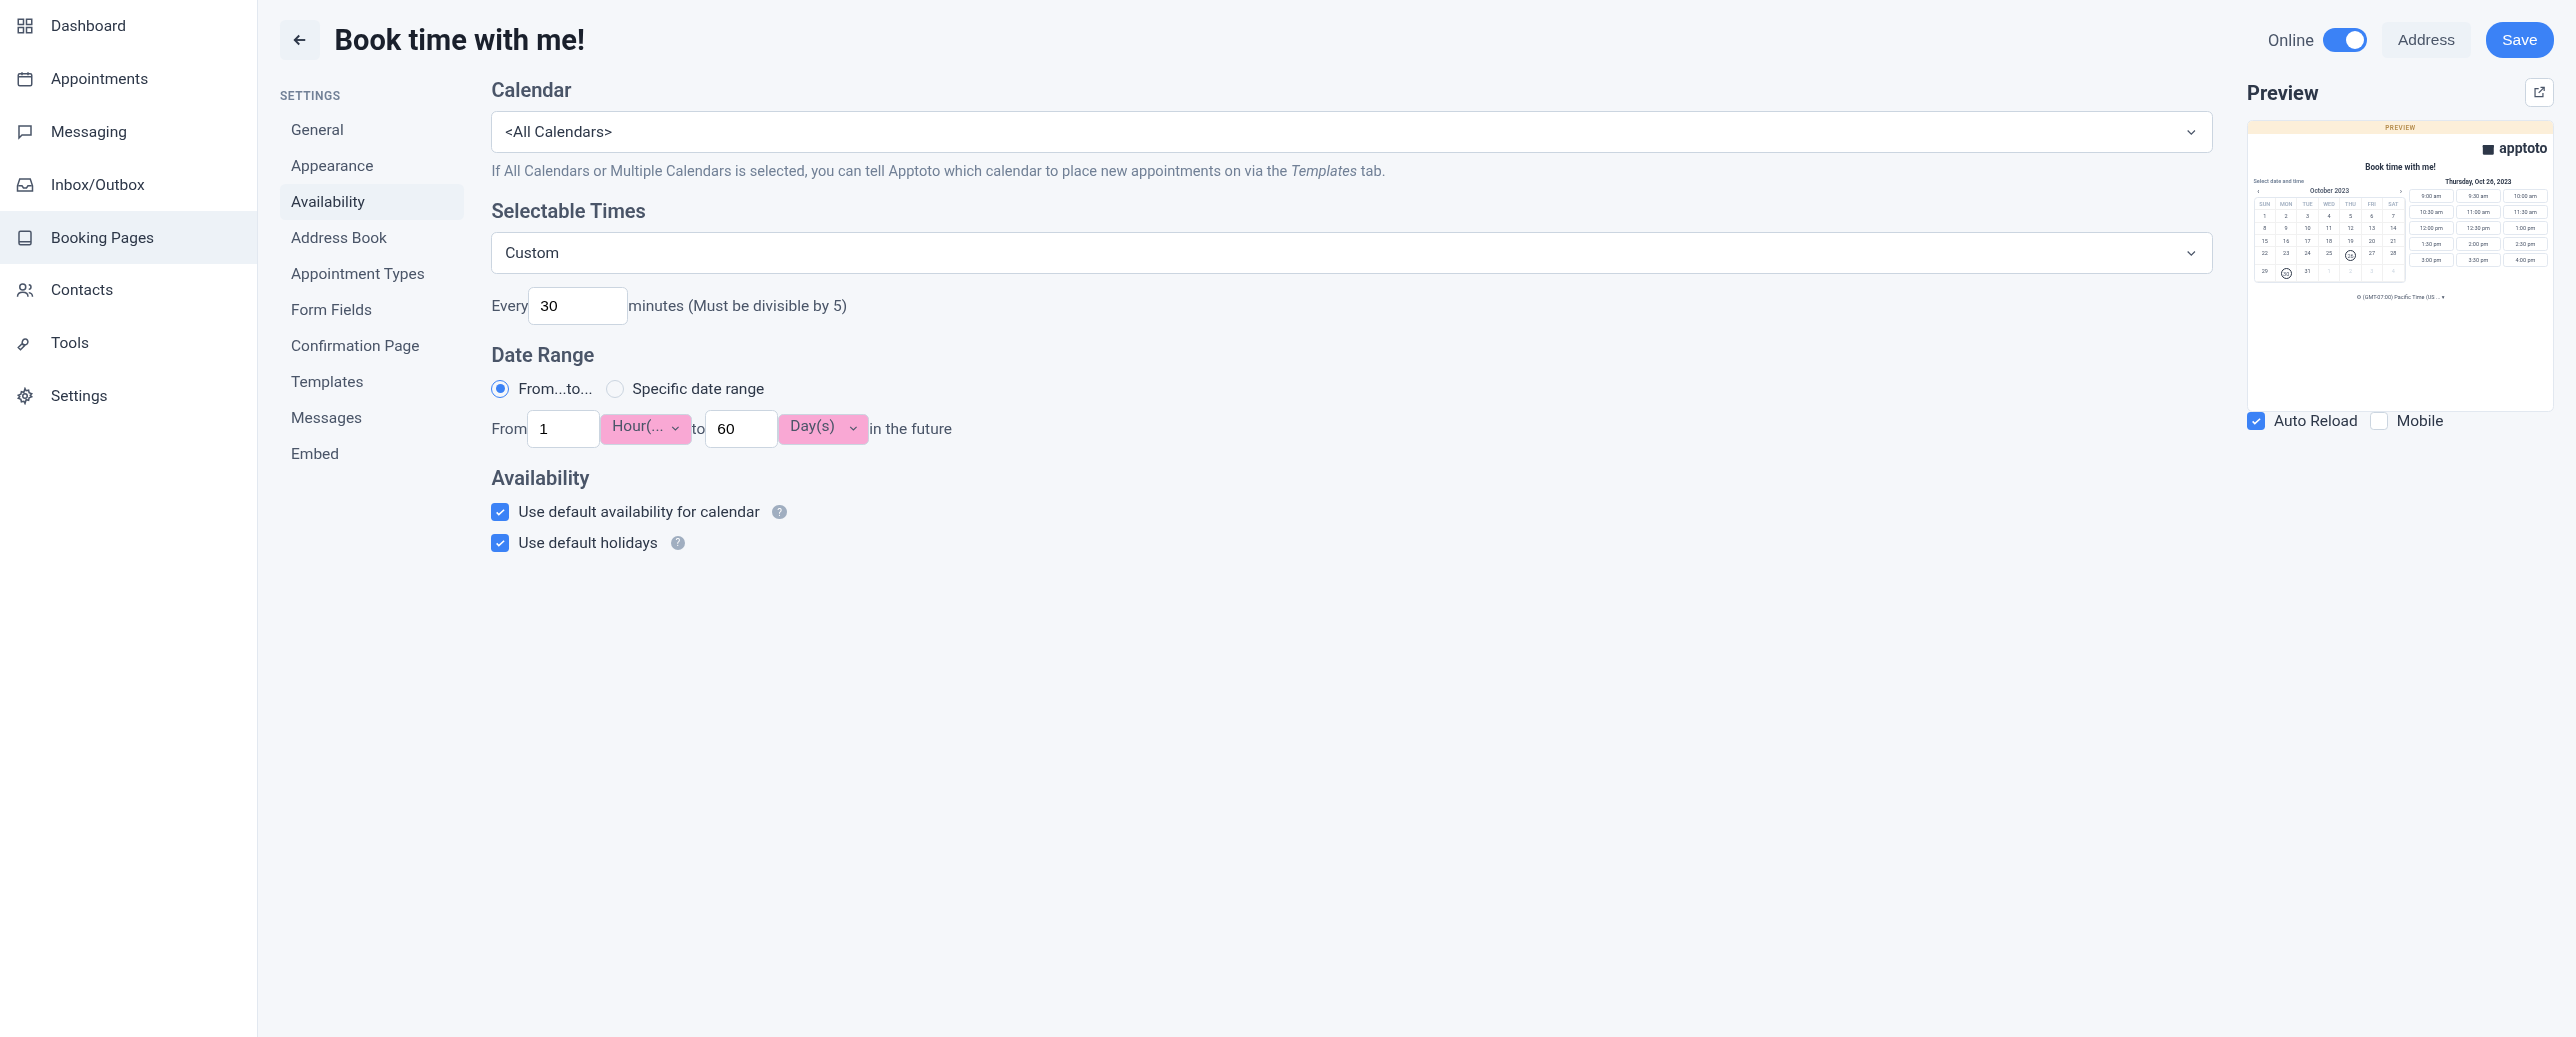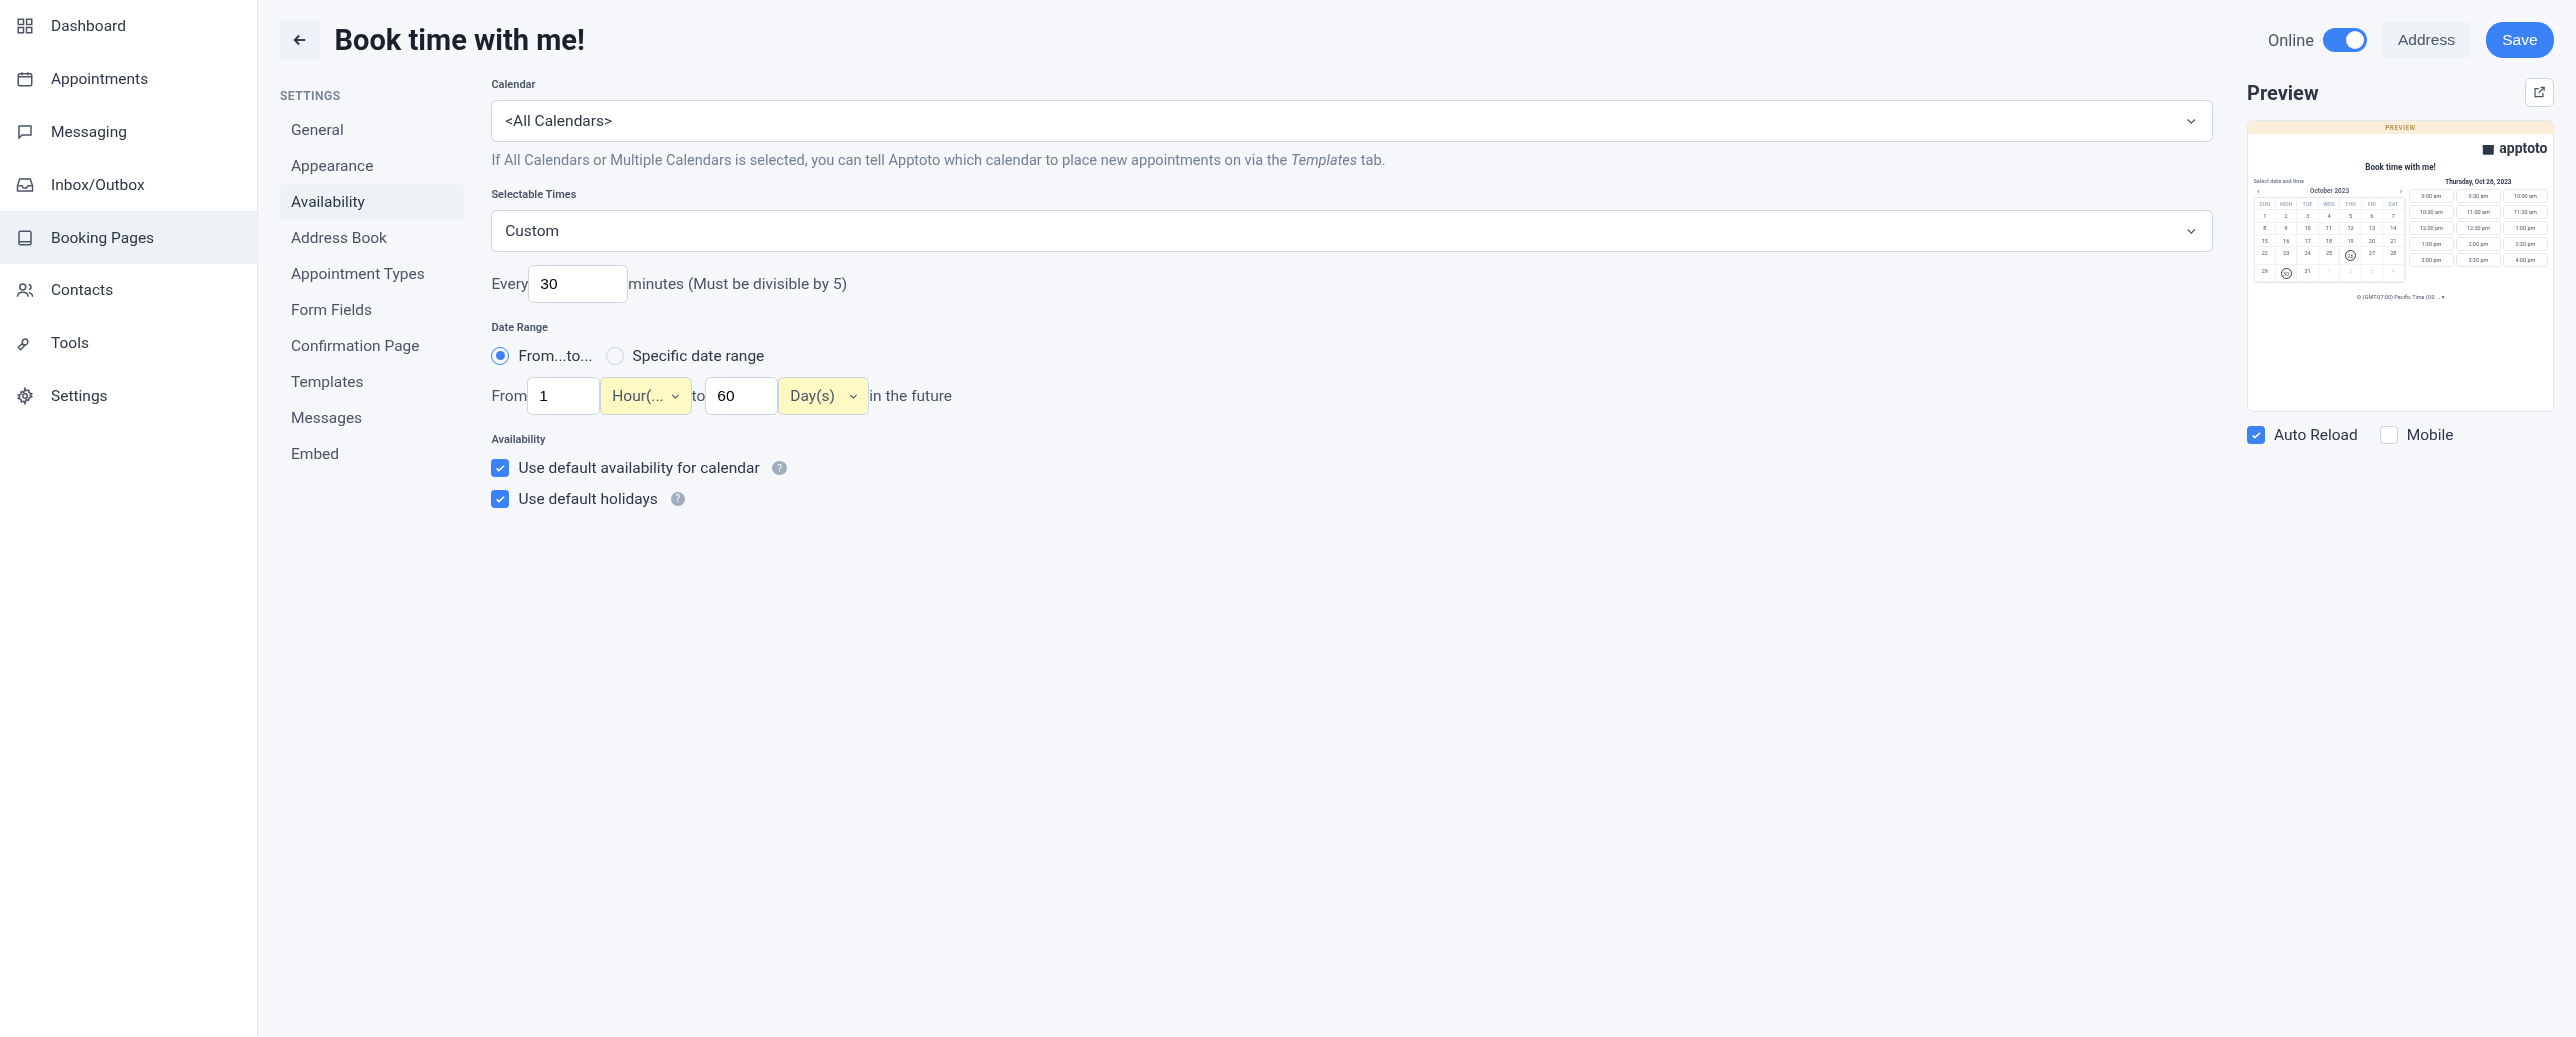--- a/index.html
+++ b/index.html
@@ -69,21 +69,21 @@
   color: #4a5568;
   cursor: pointer;
   border-radius: 5.5px;
 }
 .settings-item.active { background: #edf2f7; color: #2d3748; }
 .form-area {
   flex: 1;
   padding: 3.7px 16.4px 0 16.4px;
   overflow-y: auto;
 }
-.field-label { font-size: 11px; font-weight: 600; color: #4a5568; margin-bottom: 9px; margin-top: 18px; display: block; }
+.field-label { font-size: 20px; font-weight: 600; color: #4a5568; margin-bottom: 9px; margin-top: 18px; display: block; }
 .field-label:first-child { margin-top: 0; }
 .select {
   width: 100%;
   padding: 11px 12.8px;
   border: 0.9px solid #cbd5e0;
   border-radius: 5.5px;
   font-size: 15.5px;
   background: #fff;
   display: flex;
   justify-content: space-between;
@@ -95,29 +95,29 @@
 .inline-row { display: flex; align-items: center; margin-top: 12.8px; font-size: 15.5px; color: #4a5568; }
 .text-input {
   padding: 9px 11px;
   border: 0.9px solid #cbd5e0;
   border-radius: 5.5px;
   font-size: 15.5px;
   width: 100px;
 }
 .text-input.small { width: 73px; }
 .mini-select {
-  padding: 9px 27px 9px 11px;
+  padding: 2px 27px 9px 11px;
   border: 0.9px solid #cbd5e0;
   border-radius: 5.5px;
   font-size: 15.5px;
-  background: #fef9c3;
+  background: #f9a8d4;
   position: relative;
   cursor: pointer;
   display: inline-flex;
-  align-items: center;
+  align-items: flex-end;
   min-width: 91px;
 }
 .mini-select .chev { position: absolute; right: 9px; }
 .radio-row { display: flex; gap: 13px; align-items: center; margin-top: 12.8px; }
 .radio-item { display: flex; align-items: center; gap: 9px; cursor: pointer; font-size: 15.5px; }
 .radio {
   width: 18px; height: 18px; border: 1.8px solid #cbd5e0; border-radius: 50%; display: flex; align-items: center; justify-content: center;
 }
 .radio.checked { border-color: #3b82f6; }
 .radio.checked::after { content: ''; width: 9px; height: 9px; background: #3b82f6; border-radius: 50%; }
@@ -155,21 +155,21 @@
 .pcal-grid { display: grid; grid-template-columns: repeat(7, 1fr); border: 0.9px solid #e2e8f0; border-radius: 3.7px; overflow: hidden; }
 .pcal-cell { text-align: center; padding: 2.7px 0; font-size: 5.5px; color: #4a5568; border-right: 0.9px solid #f1f1f1; border-bottom: 0.9px solid #f1f1f1; }
 .pcal-cell.head { color: #a0aec0; font-weight: 600; }
 .pcal-cell.dim { color: #cbd5e0; }
 .pcal-cell.today span { display: inline-block; border: 0.9px solid #2d3748; border-radius: 50%; width: 11px; height: 11px; line-height: 10px; }
 .pcal-cell.picked span { display: inline-block; border: 0.9px solid #2d3748; border-radius: 50%; width: 11px; height: 11px; line-height: 10px; }
 .ptime-head { text-align: center; font-size: 6.4px; font-weight: 700; padding-bottom: 3.7px; color: #2d3748; }
 .ptime-grid { display: grid; grid-template-columns: repeat(3, 1fr); gap: 2.7px; }
 .ptime-cell { border: 0.9px solid #e2e8f0; border-radius: 2.7px; text-align: center; padding: 2.7px 0; font-size: 5.5px; color: #4a5568; }
 .ptz { text-align: center; font-size: 5.5px; color: #4a5568; padding-top: 11px; }
-.preview-controls { display: flex; gap: 22px; margin-top: 14px; align-items: center; font-size: 15.5px; }
+.preview-controls { display: flex; gap: 12px; margin-top: 0; align-items: center; font-size: 15.5px; }
 svg { display: block; }
 </style>
 </head>
 <body>
 
 <div class="app">
 
   <nav class="sidebar-nav">
     <div class="nav-item">
       <span class="icon-wrap">

